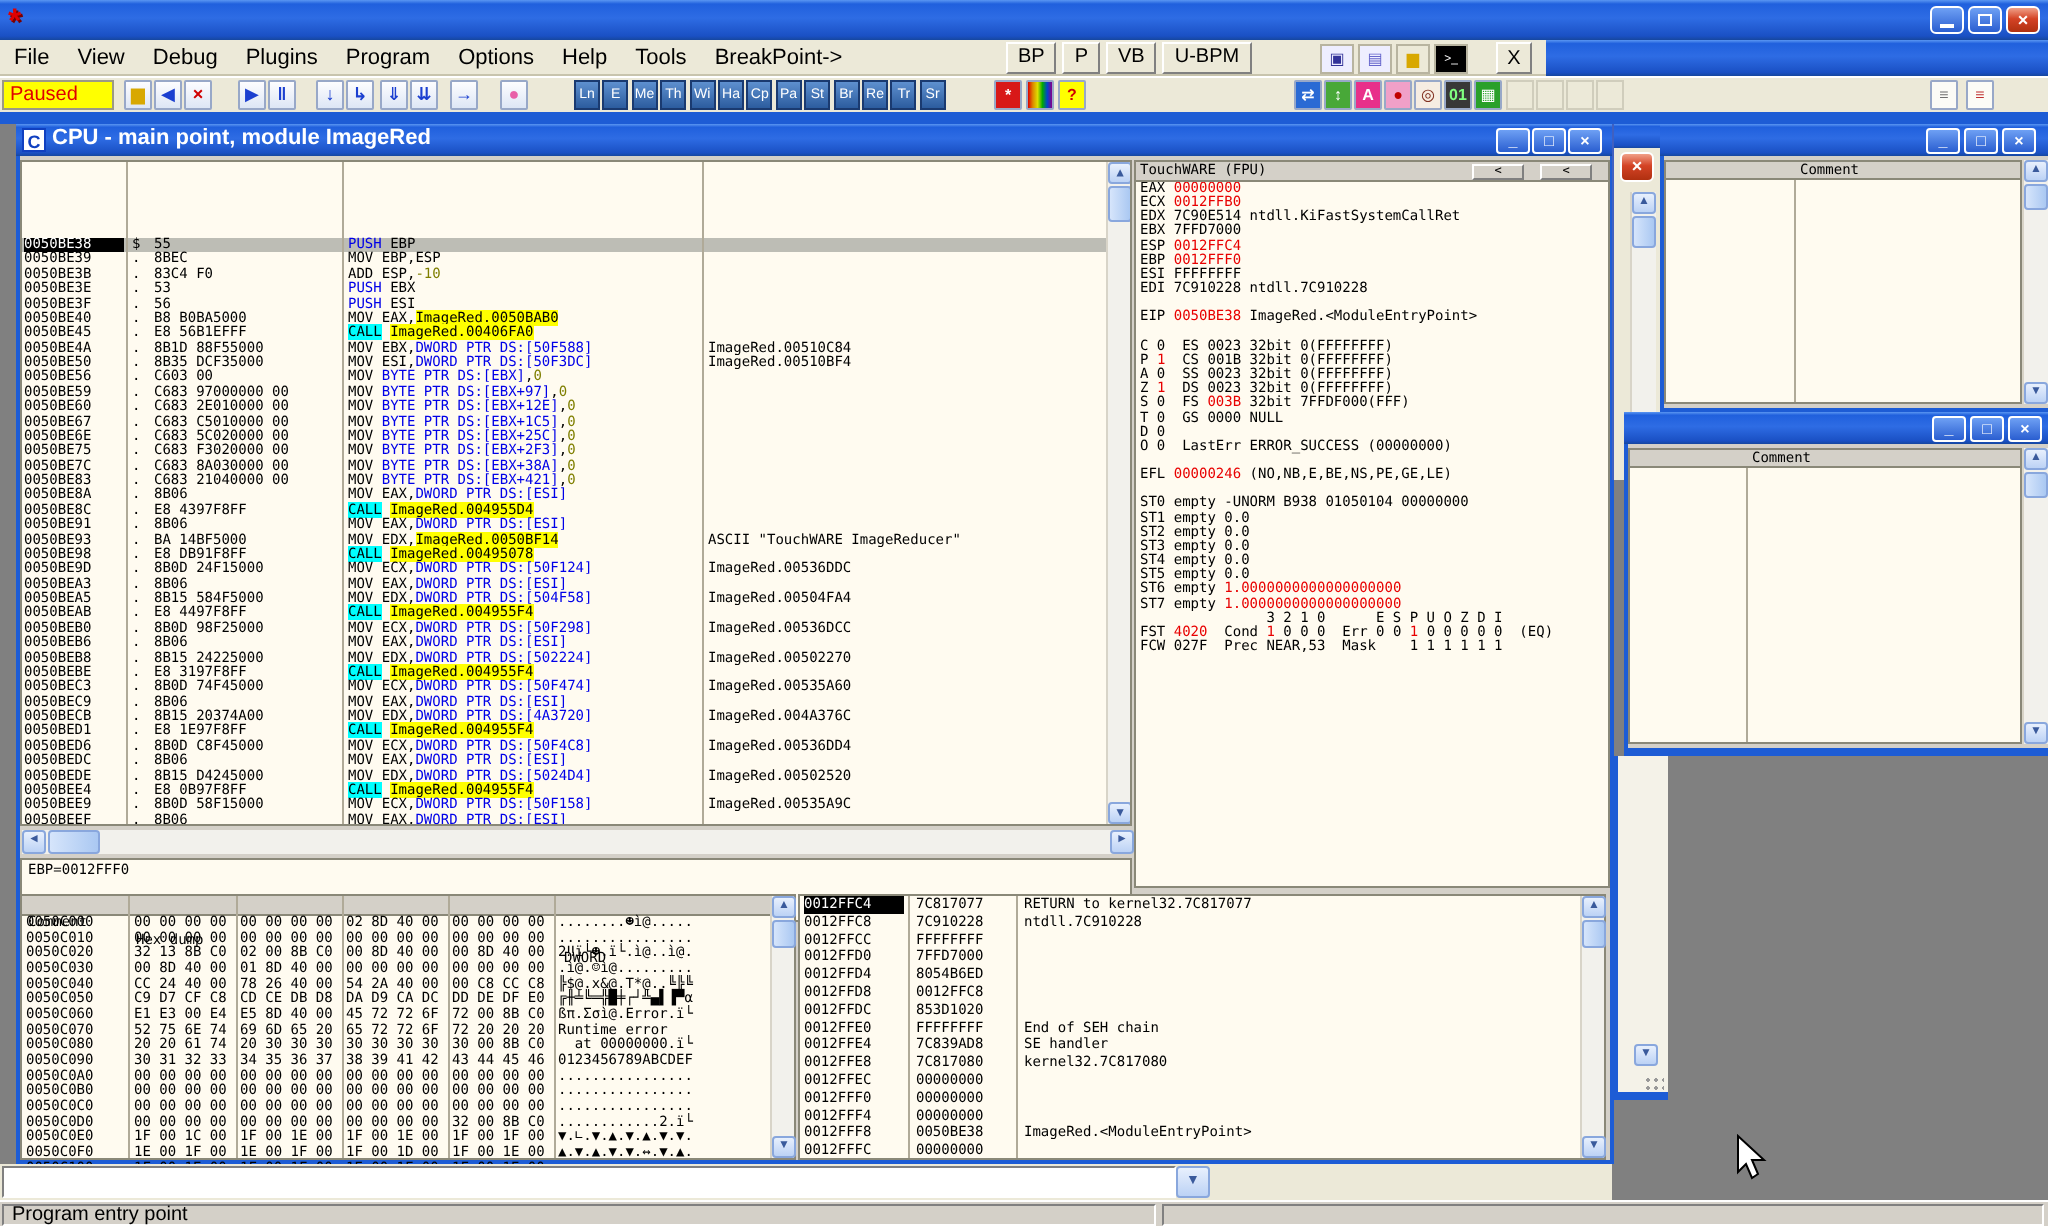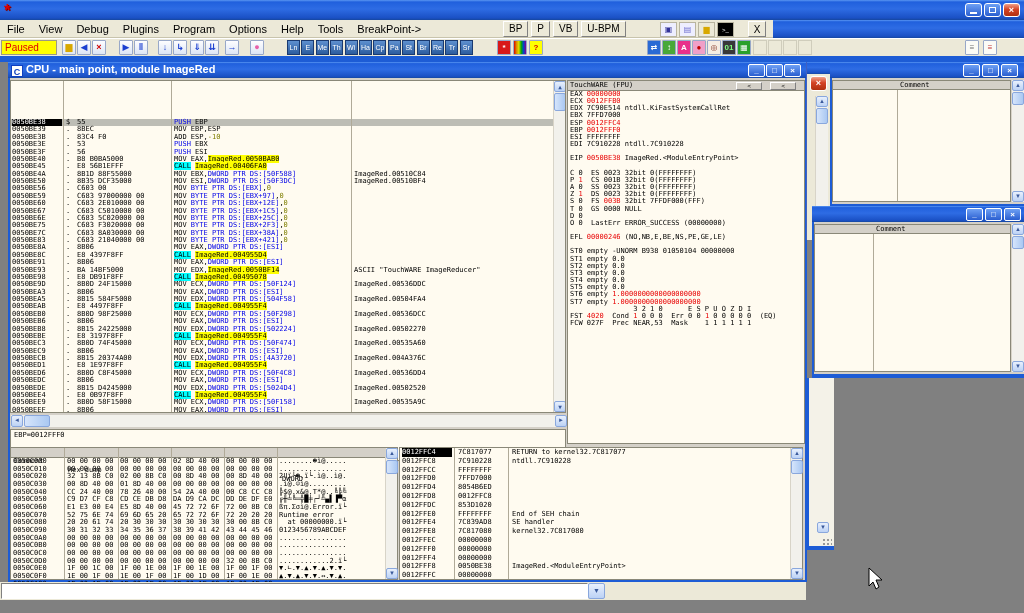--- a/index.html
+++ b/index.html
@@ -293,17 +293,21 @@
       <div class="grip"></div>
       <div class="abs bluestrip" style="left:-3px;bottom:0;width:28px;height:4px;"></div>
     </div>
   </div>
 
   <div class="abs" id="cmdrow">
     <input class="abs" id="combo-input" value="" style="">
     <div class="abs" id="combo-btn">▼</div>
   </div>
 
+  <div class="abs" id="statusbar">
+    <div class="spanel" style="left:1px;width:577px;">Program entry point</div>
+    <div class="spanel" style="left:581px;width:441px;"></div>
+  </div>
 
   <svg class="abs" id="cursor" style="left:868px;top:567px;" width="16" height="24">
     <polygon points="1,1 1,19 5,15 8,22 11,20 8,13 14,13" fill="#fff" stroke="#000" stroke-width="1"></polygon>
   </svg>
 </div>
 
 </body></html>

